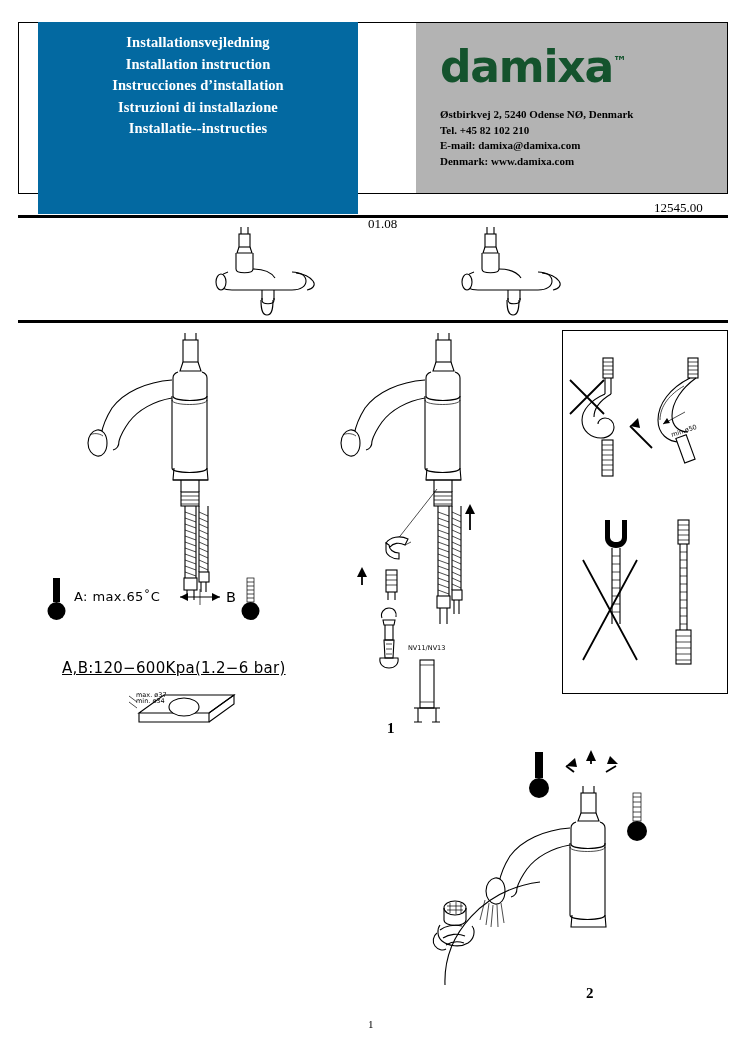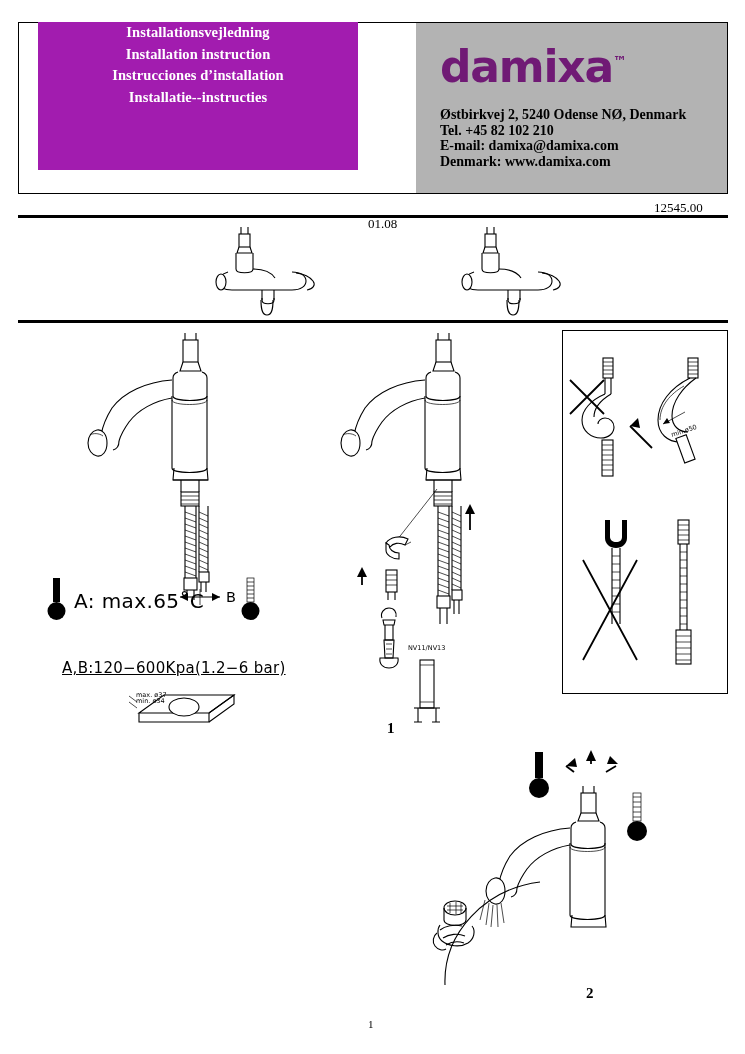--- a/index.html
+++ b/index.html
@@ -36,24 +36,25 @@
     width: 710px;
     height: 172px;
     border: 1px solid #000;
     box-sizing: border-box;
   }
   .lang-block {
     position: absolute;
     left: 20px;
     top: 0px;
     width: 320px;
-    height: 148px;
-    background: #a21caf;
+    height: 192px;
+    background: #0369a1;
     color: #fff;
     text-align: center;
+    padding-top: 10px;
     box-sizing: border-box;
   }
   .lang-block div {
     font-weight: bold;
     font-size: 14.5px;
     line-height: 21.5px;
     letter-spacing: 0.1px;
   }
   .brand-block {
     position: absolute;
@@ -65,34 +66,34 @@
     box-sizing: border-box;
   }
   .brand-logo {
     position: absolute;
     left: 24px;
     top: 18px;
     font-family: "DejaVu Sans", sans-serif;
     font-weight: bold;
     font-size: 44px;
     letter-spacing: -1.2px;
-    color: #701a75;
+    color: #14532d;
   }
   .brand-tm {
     font-size: 14px;
     vertical-align: super;
     letter-spacing: 0;
   }
   .brand-addr {
     position: absolute;
     left: 24px;
     top: 84px;
     font-family: "Liberation Serif", serif;
     font-weight: bold;
-    font-size: 14px;
+    font-size: 11px;
     line-height: 15.5px;
   }
 
   
   .rule {
     position: absolute;
     background: #000;
   }
   .meta {
     position: absolute;
@@ -121,21 +122,21 @@
     font-family: "DejaVu Sans", sans-serif;
     font-size: 6.5px;
     fill: #000;
   }
 
   .label-abs {
     position: absolute;
     font-family: "DejaVu Sans", sans-serif;
     color: #000;
   }
-  .spec-a { left: 74px; top: 589px; font-size: 20px; letter-spacing: 0.4px; }
+  .spec-a { left: 74px; top: 589px; font-size: 13px; letter-spacing: 0.4px; }
   .spec-b { left: 226px; top: 589px; font-size: 14.5px; }
   .spec-press { left: 62px; top: 659px; font-size: 15px; letter-spacing: 0.3px; text-decoration: underline; }
 
   .step-num {
     position: absolute;
     font-family: "Liberation Serif", serif;
     font-weight: bold;
     font-size: 15px;
   }
   .step-1 { left: 387px; top: 720px; }
@@ -164,20 +165,21 @@
 
 <div class="page">
 
   <div class="header">
     <div class="header-outline"></div>
 
     <div class="lang-block">
       <div>Installationsvejledning</div>
       <div>Installation instruction</div>
       <div>Instrucciones d’installation</div>
+      <div>Istruzioni di installazione</div>
       <div>Installatie--instructies</div>
     </div>
 
     <div class="brand-block">
       <div class="brand-logo"><span>damixa</span><span class="brand-tm">™</span></div>
       <div class="brand-addr">
         <div>Østbirkvej 2, 5240 Odense NØ, Denmark</div>
         <div>Tel. +45 82 102 210</div>
         <div>E-mail: damixa@damixa.com</div>
         <div>Denmark: www.damixa.com</div>

